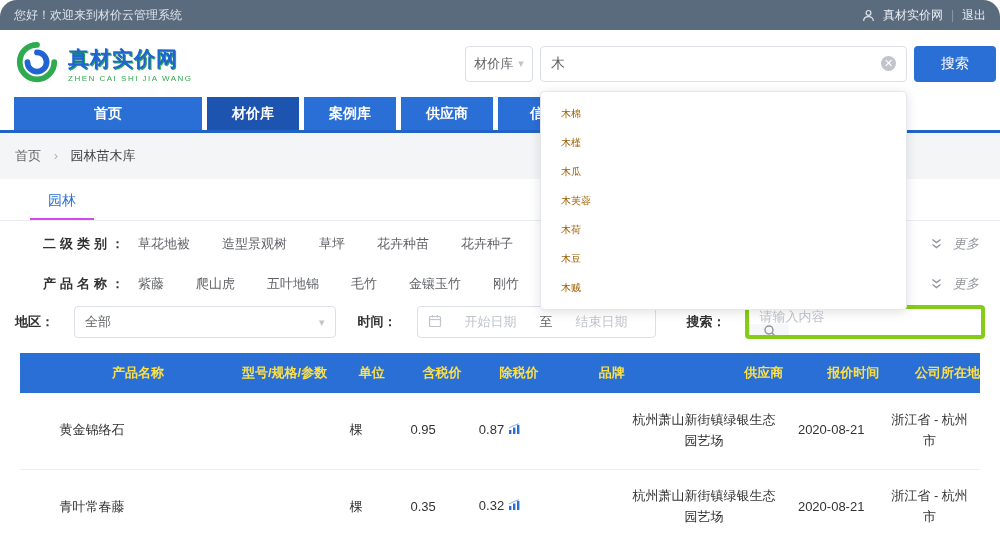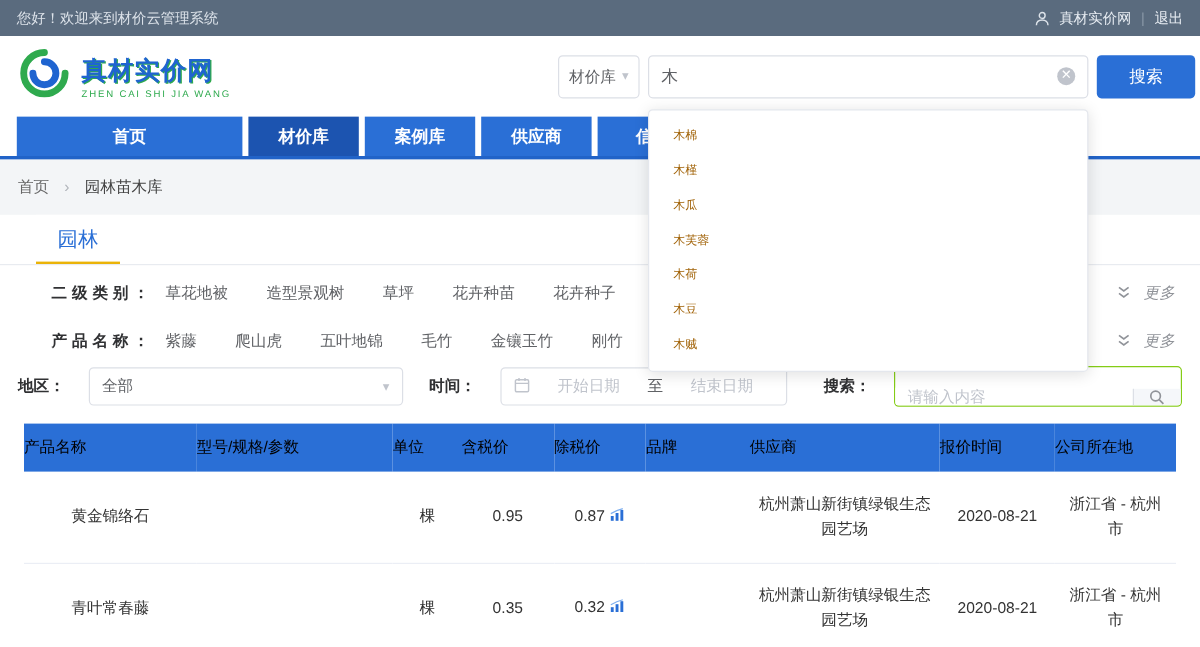--- a/index.html
+++ b/index.html
@@ -1,18 +1,18 @@
 <!DOCTYPE html>
 <html><head>
 <meta charset="utf-8">
 <style>
   * { box-sizing: border-box; margin: 0; padding: 0; }
   html, body { margin: 0; }
   body { font-family: "Liberation Sans", "DejaVu Sans", sans-serif; }
-  .page { position: relative; width: 1000px; height: 539px; overflow: hidden; background: #fff; }
+  .page { position: relative; width: 1000px; height: 539px; overflow: hidden; background: #fff; border-radius: 17px; }
 
   
   .topbar { height: 30px; background: #5a6b7e; color: #dde3ea; font-size: 12px;
             display: flex; align-items: center; padding: 0 14px; }
   .topbar-right { margin-left: auto; display: flex; align-items: center; gap: 8px; }
   .topbar-right a { color: #e8edf3; text-decoration: none; cursor: pointer; }
   .topbar .sep { color: #8b98a8; }
   .person-icon svg { display: block; }
 
   
@@ -54,53 +54,53 @@
 
   
   .breadcrumb { height: 46px; line-height: 46px; background: #f3f5f7; padding-left: 15px;
                 font-size: 13px; color: #666; }
   .breadcrumb .crumb-sep { margin: 0 9px; color: #b0b4ba; }
   .breadcrumb .crumb-cur { color: #444; }
   .breadcrumb a { color: #666; text-decoration: none; cursor: pointer; }
 
   
   .tabs-row { height: 42px; border-bottom: 1px solid #e8ebf0; display: flex; }
-  .tab { margin-left: 30px; padding: 0 18px; line-height: 42px; font-size: 17px;
-         color: #2a6fd6; background: #fff; border-bottom: 2px solid #eab308; cursor: pointer; }
+  .tab { margin-left: 30px; padding: 0 18px; line-height: 42px; font-size: 14px;
+         color: #2a6fd6; background: #fff; border-bottom: 2px solid #d946ef; cursor: pointer; }
 
   .filter-row { display: flex; align-items: center; height: 34px; padding: 0 15px; margin-top: 6px; margin-left: 28px; }
   .filter-label { font-size: 13px; font-weight: bold; color: #303133; letter-spacing: 4px;
                   margin-right: 10px; white-space: nowrap; }
   .filter-label.tight { letter-spacing: 0; }
   .filter-item { font-size: 13px; color: #606266; margin-right: 32px; cursor: pointer; white-space: nowrap; }
   .more-link { margin-left: auto; display: flex; align-items: center; gap: 11px; font-size: 13px;
                color: #909399; cursor: pointer; padding-right: 6px; font-style: italic; }
 
   .controls-row { display: flex; align-items: center; height: 42px; padding: 0 15px; gap: 10px; }
   .region-select { width: 265px; height: 32px; border: 1px solid #dcdfe6; border-radius: 4px;
                    display: flex; align-items: center; justify-content: space-between;
                    padding: 13px 10px; font-size: 13px; color: #606266; cursor: pointer; }
   .chev { color: #c0c4cc; font-size: 11px; }
   .date-box { width: 243px; height: 32px; border: 1px solid #dcdfe6; border-radius: 4px;
               display: flex; align-items: center; padding: 0 10px; gap: 23px; font-size: 13px; }
   .ph { color: #c0c4cc; }
   .date-to { color: #606266; }
-  .kw-box { width: 243px; height: 34px; border: 1px solid #84cc16; border-radius: 4px;
-            display: flex; align-items: flex-end; overflow: hidden; }
+  .kw-box { width: 243px; height: 34px; border: 4px solid #84cc16; border-radius: 4px;
+            display: flex; align-items: flex-start; overflow: hidden; flex-direction: column; }
   .kw-box input { flex: 1; border: none; outline: none; padding: 0 10px; font-size: 13px;
                   color: #606266; font-family: inherit; }
   .kw-box input::placeholder { color: #c0c4cc; }
   .kw-btn { width: 40px; background: #f5f7fa; border-left: 1px solid #dcdfe6;
             display: flex; align-items: center; justify-content: center; cursor: pointer; }
 
   
   .price-table { width: calc(100% - 40px); margin: 10px 20px 0; border-collapse: collapse;
                  table-layout: fixed; }
-  .price-table th { background: #2a6fd6; color: #000000; font-size: 13px; font-weight: normal;
-                    height: 40px; text-align: left; }
+  .price-table th { background: #2a6fd6; color: #fde047; font-size: 13px; font-weight: bold;
+                    height: 40px; text-align: right; }
   .price-table td { height: 76px; text-align: center; vertical-align: middle;
                     border-bottom: 1px solid #ebeef5; font-size: 13px; color: #333;
                     padding: 4px 6px; line-height: 1.6; }
   .chart-icon { display: inline-block; vertical-align: -1px; margin-left: 4px; }
   .c-name  { width: 15%; }  .c-spec { width: 17%; }  .c-unit { width: 6%; }
   .c-tax   { width: 8%;  }  .c-ntax { width: 8%;  }  .c-brand{ width: 9%; }
   .c-sup   { width: 16.5%;} .c-date { width: 10%; }  .c-loc  { width: 10.5%; }
 </style>
 </head>
 <body>

